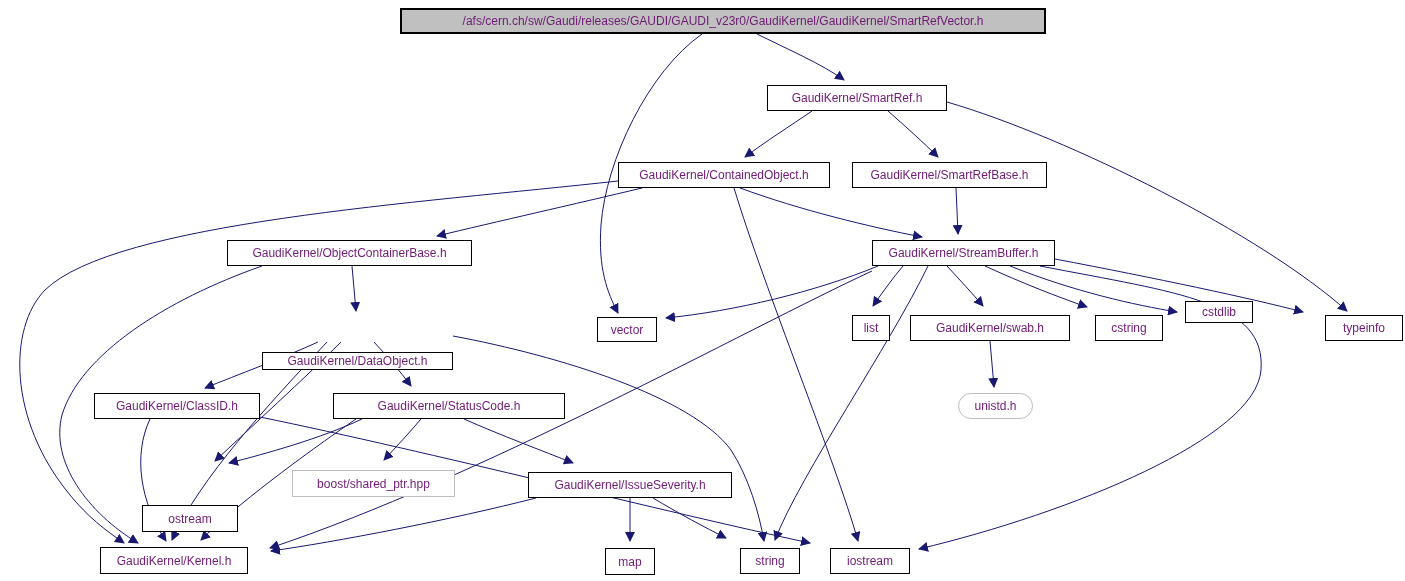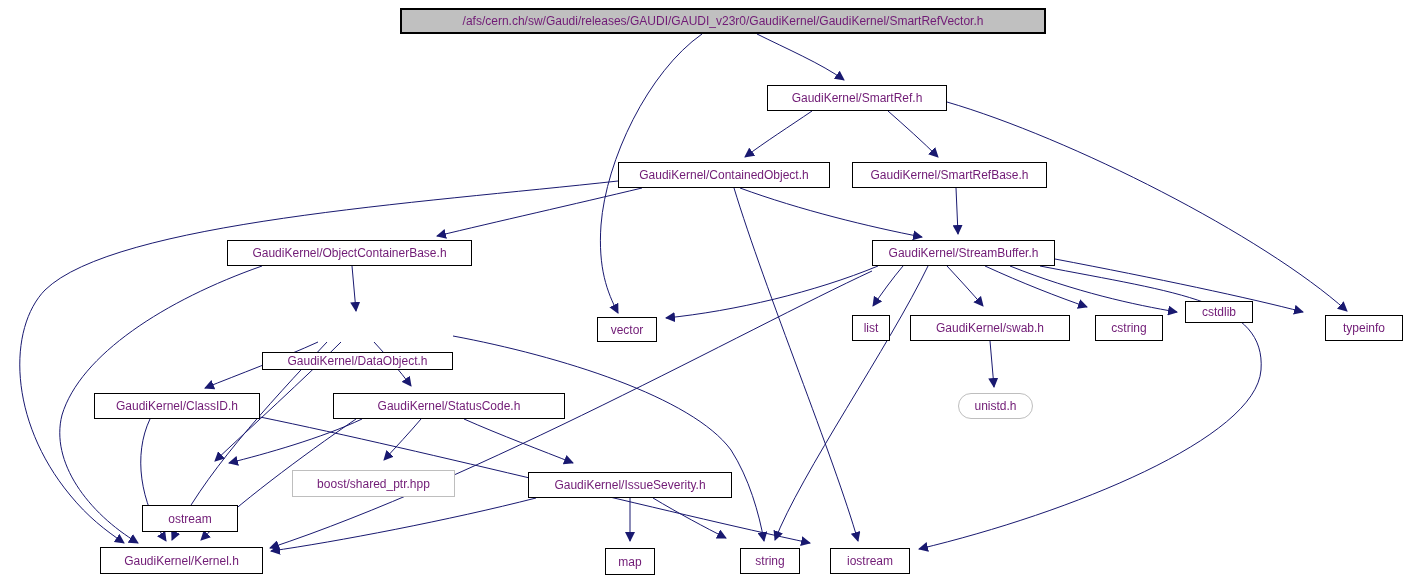--- a/index.html
+++ b/index.html
@@ -76,18 +76,18 @@
   <div class="node" style="left:910px;top:315px;width:160px;height:26px;">GaudiKernel/swab.h</div>
   <div class="node" style="left:1095px;top:315px;width:68px;height:26px;">cstring</div>
   <div class="node" style="left:1185px;top:301px;width:68px;height:22px;">cstdlib</div>
   <div class="node" style="left:1325px;top:315px;width:78px;height:26px;">typeinfo</div>
   <div class="node ext" style="left:958px;top:393px;width:75px;height:26px;border-radius:13px;">unistd.h</div>
   <div class="node" style="left:94px;top:393px;width:166px;height:26px;">GaudiKernel/ClassID.h</div>
   <div class="node" style="left:333px;top:393px;width:232px;height:26px;">GaudiKernel/StatusCode.h</div>
   <div class="node" style="left:142px;top:470px;width:96px;height:27px;margin-top:35px;">ostream</div>
   <div class="node ext" style="left:292px;top:470px;width:163px;height:27px;">boost/shared_ptr.hpp</div>
   <div class="node" style="left:528px;top:472px;width:204px;height:26px;">GaudiKernel/IssueSeverity.h</div>
-  <div class="node" style="left:100px;top:547px;width:163px;height:27px;">GaudiKernel/Kernel.h</div>
+  <div class="node" style="left:100px;top:547px;width:148px;height:27px;">GaudiKernel/Kernel.h</div>
   <div class="node" style="left:605px;top:548px;width:50px;height:27px;">map</div>
   <div class="node" style="left:740px;top:548px;width:60px;height:26px;">string</div>
   <div class="node" style="left:830px;top:548px;width:80px;height:26px;">iostream</div>
 
 </div>
 
 </body></html>

